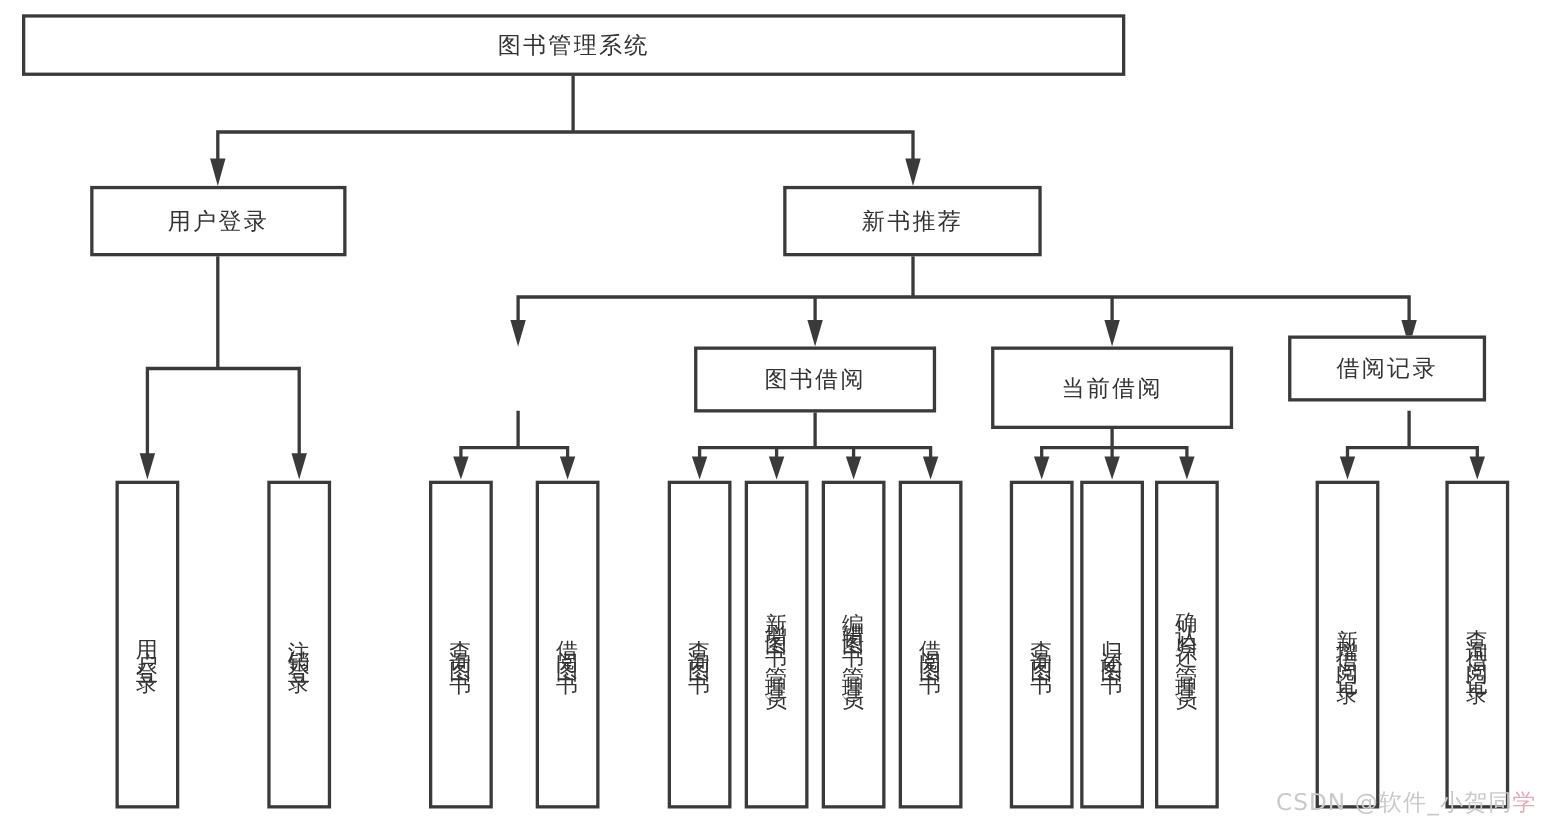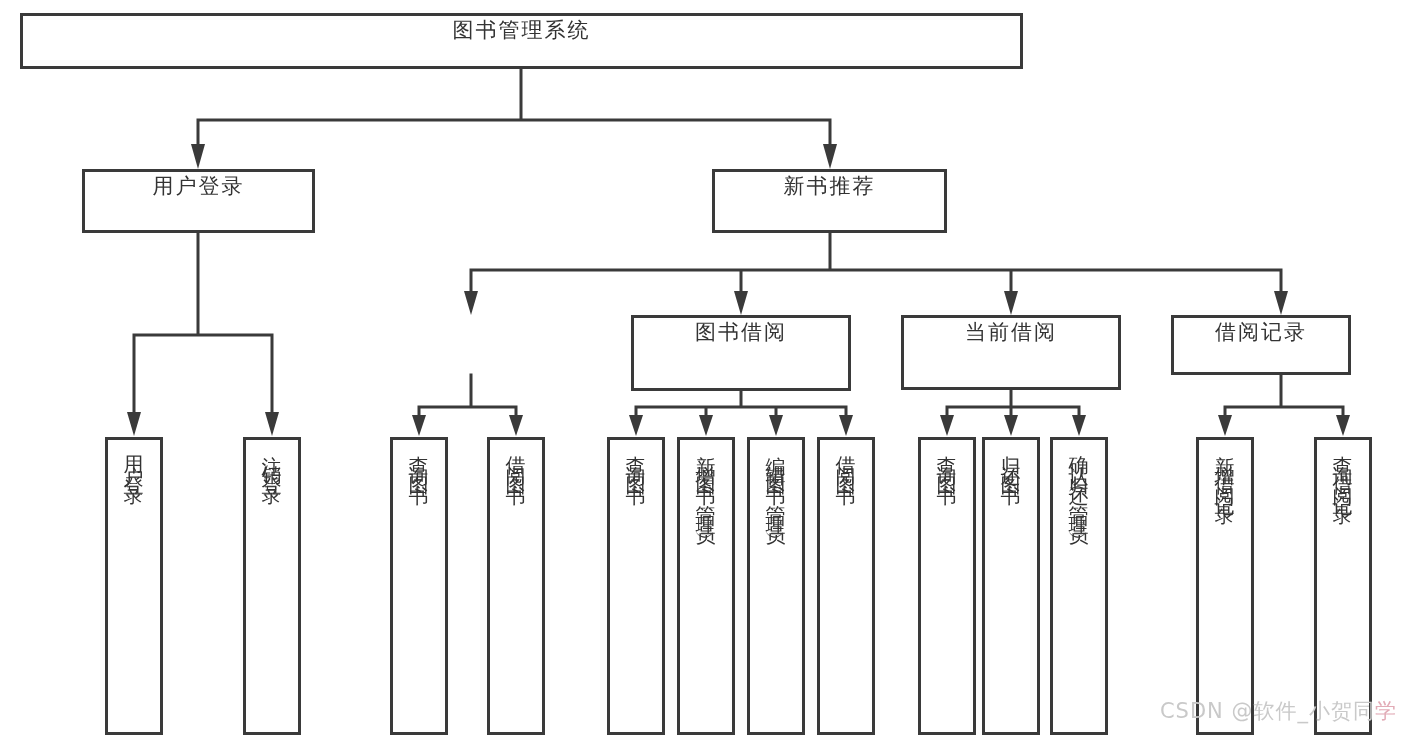--- a/index.html
+++ b/index.html
@@ -10,34 +10,34 @@
     font-family:"DejaVu Sans","Liberation Sans",sans-serif;
     overflow:hidden;
   }
   .connectors{position:absolute;left:0;top:0;}
   .ln{fill:none;stroke:var(--line,#3a3a3a);stroke-width:3;stroke-linecap:square;}
   .ah{fill:var(--line,#3a3a3a);stroke:none;}
   .box{
     position:absolute;box-sizing:border-box;
     background:var(--box-fill,#ffffff);
     border:3px solid var(--box-border,#3a3a3a);
-    display:flex;align-items:flex-start;justify-content:center;
+    display:flex;align-items:center;justify-content:center;
     color:var(--text,#333333);
   }
   .h .label{font-size:21px;letter-spacing:2px;white-space:nowrap;}
   .v .label{
     writing-mode:vertical-rl;
     text-orientation:mixed;
     font-size:20px;
     letter-spacing:10px;
     line-height:1;
     white-space:nowrap;
   }
   .watermark{
-    position:absolute;right:8px;bottom:22px;
+    position:absolute;right:8px;bottom:4px;
     font-size:21px;letter-spacing:1px;white-space:nowrap;
     color:var(--watermark,#c9c9c9);
     text-align:right;
   }
   .watermark .accent{color:var(--watermark-accent,#e2abb6);}
 </style>
 </head>
 <body>
 
 <div class="canvas">
@@ -89,27 +89,27 @@
     <span class="label">图书管理系统</span>
   </div>
 
   <div class="box h" style="left:82px;top:169px;width:233px;height:64px">
     <span class="label">用户登录</span>
   </div>
   <div class="box h" style="left:712px;top:169px;width:235px;height:64px">
     <span class="label">新书推荐</span>
   </div>
 
-  <div class="box h" style="left:631px;top:315px;width:220px;height:76px">
+  <div class="box h" style="left:631px;top:315px;width:220px;height:60px">
     <span class="label">图书借阅</span>
   </div>
   <div class="box h" style="left:901px;top:315px;width:220px;height:75px">
     <span class="label">当前借阅</span>
   </div>
-  <div class="box h" style="left:1171px;top:315px;width:180px;height:60px">
+  <div class="box h" style="left:1171px;top:305px;width:180px;height:60px">
     <span class="label">借阅记录</span>
   </div>
 
   <div class="box v" style="left:105px;top:437px;width:58px;height:298px">
     <span class="label">用户登录</span>
   </div>
   <div class="box v" style="left:243px;top:437px;width:58px;height:298px">
     <span class="label">注销登录</span>
   </div>
 

